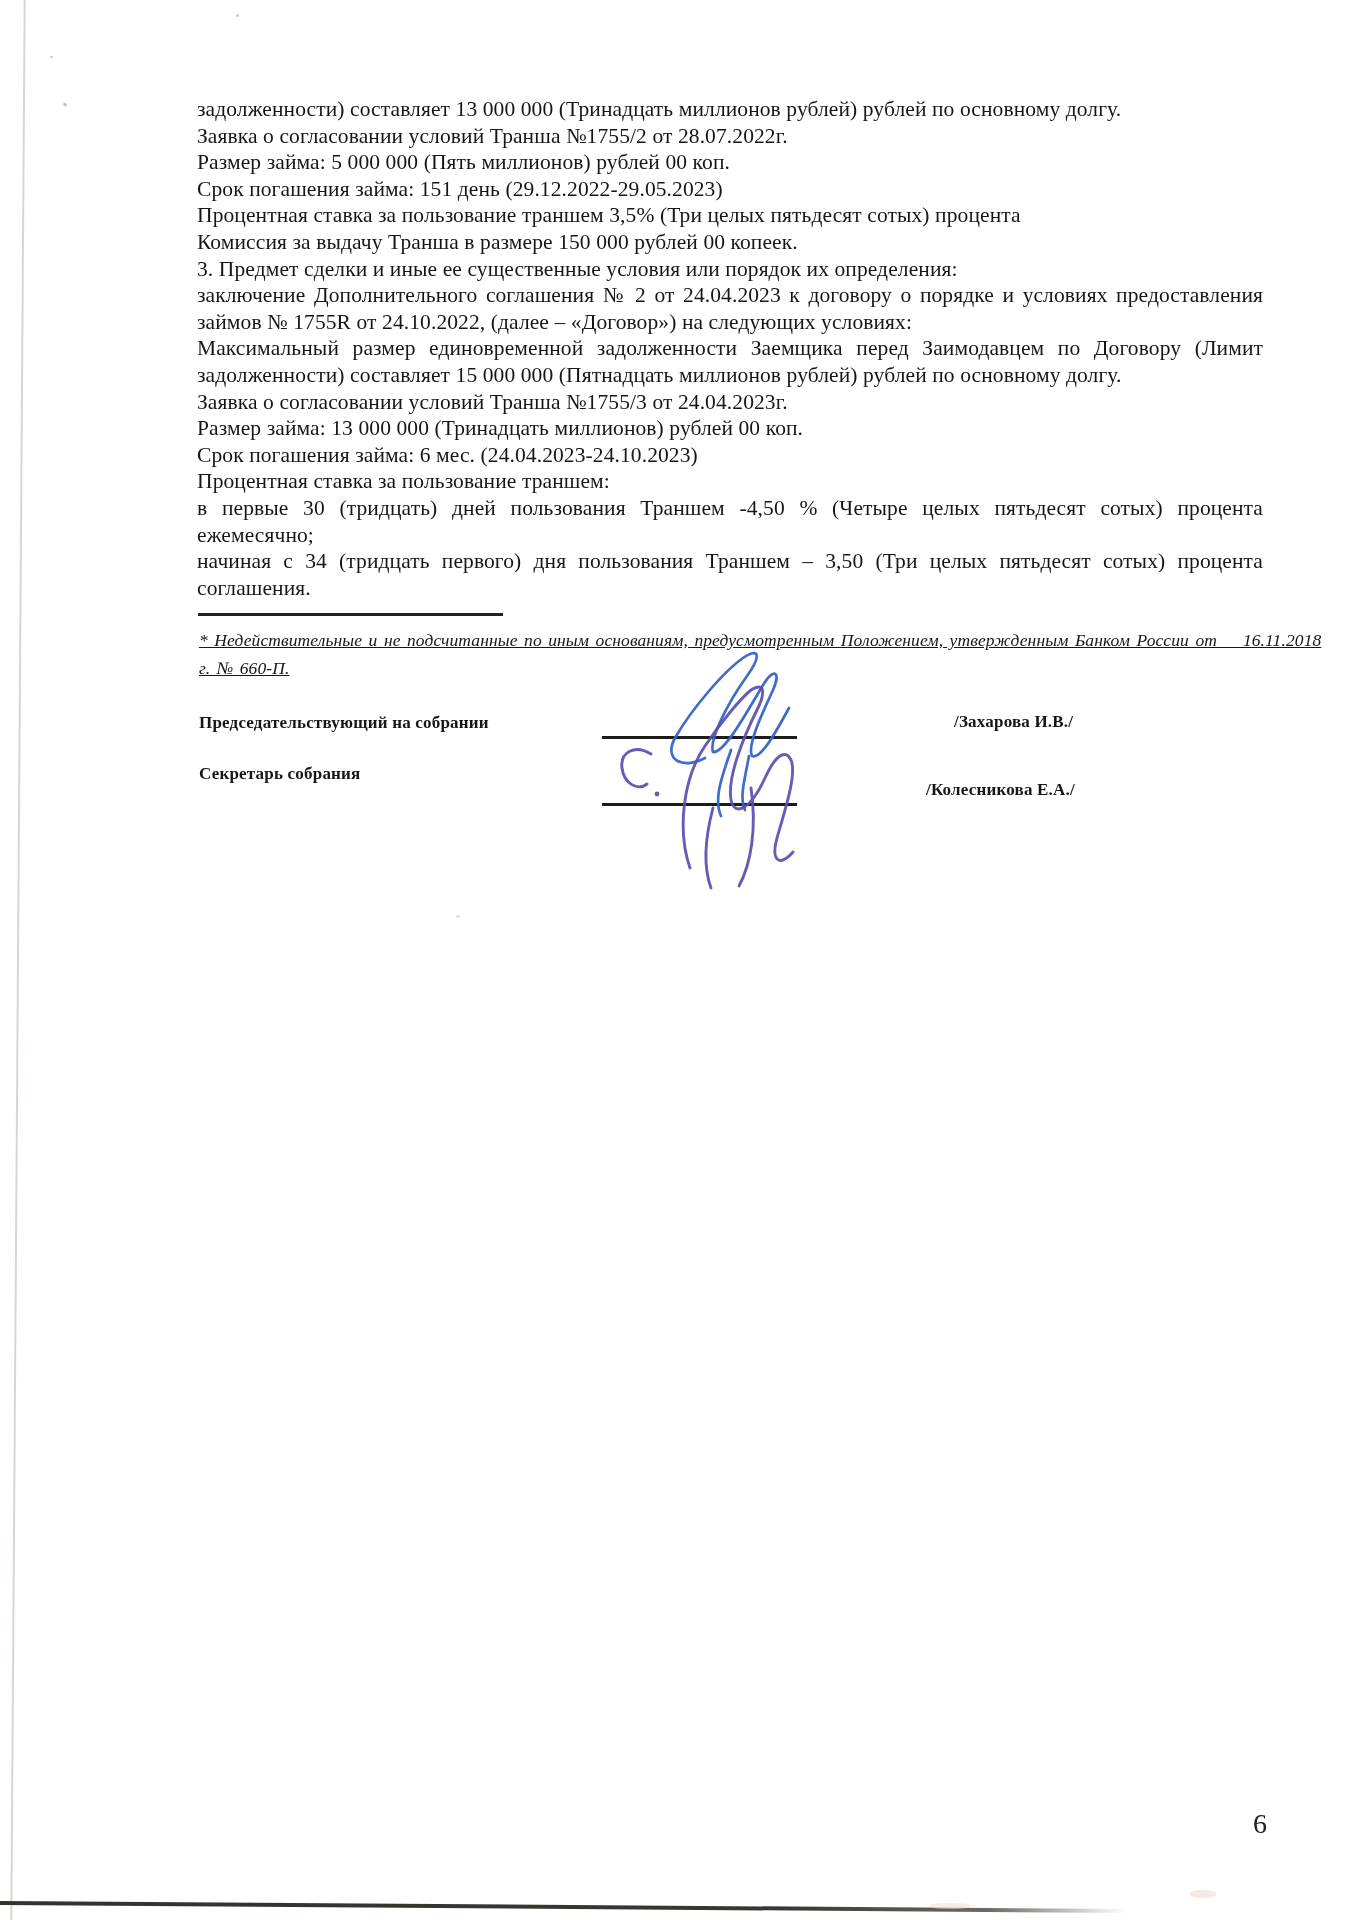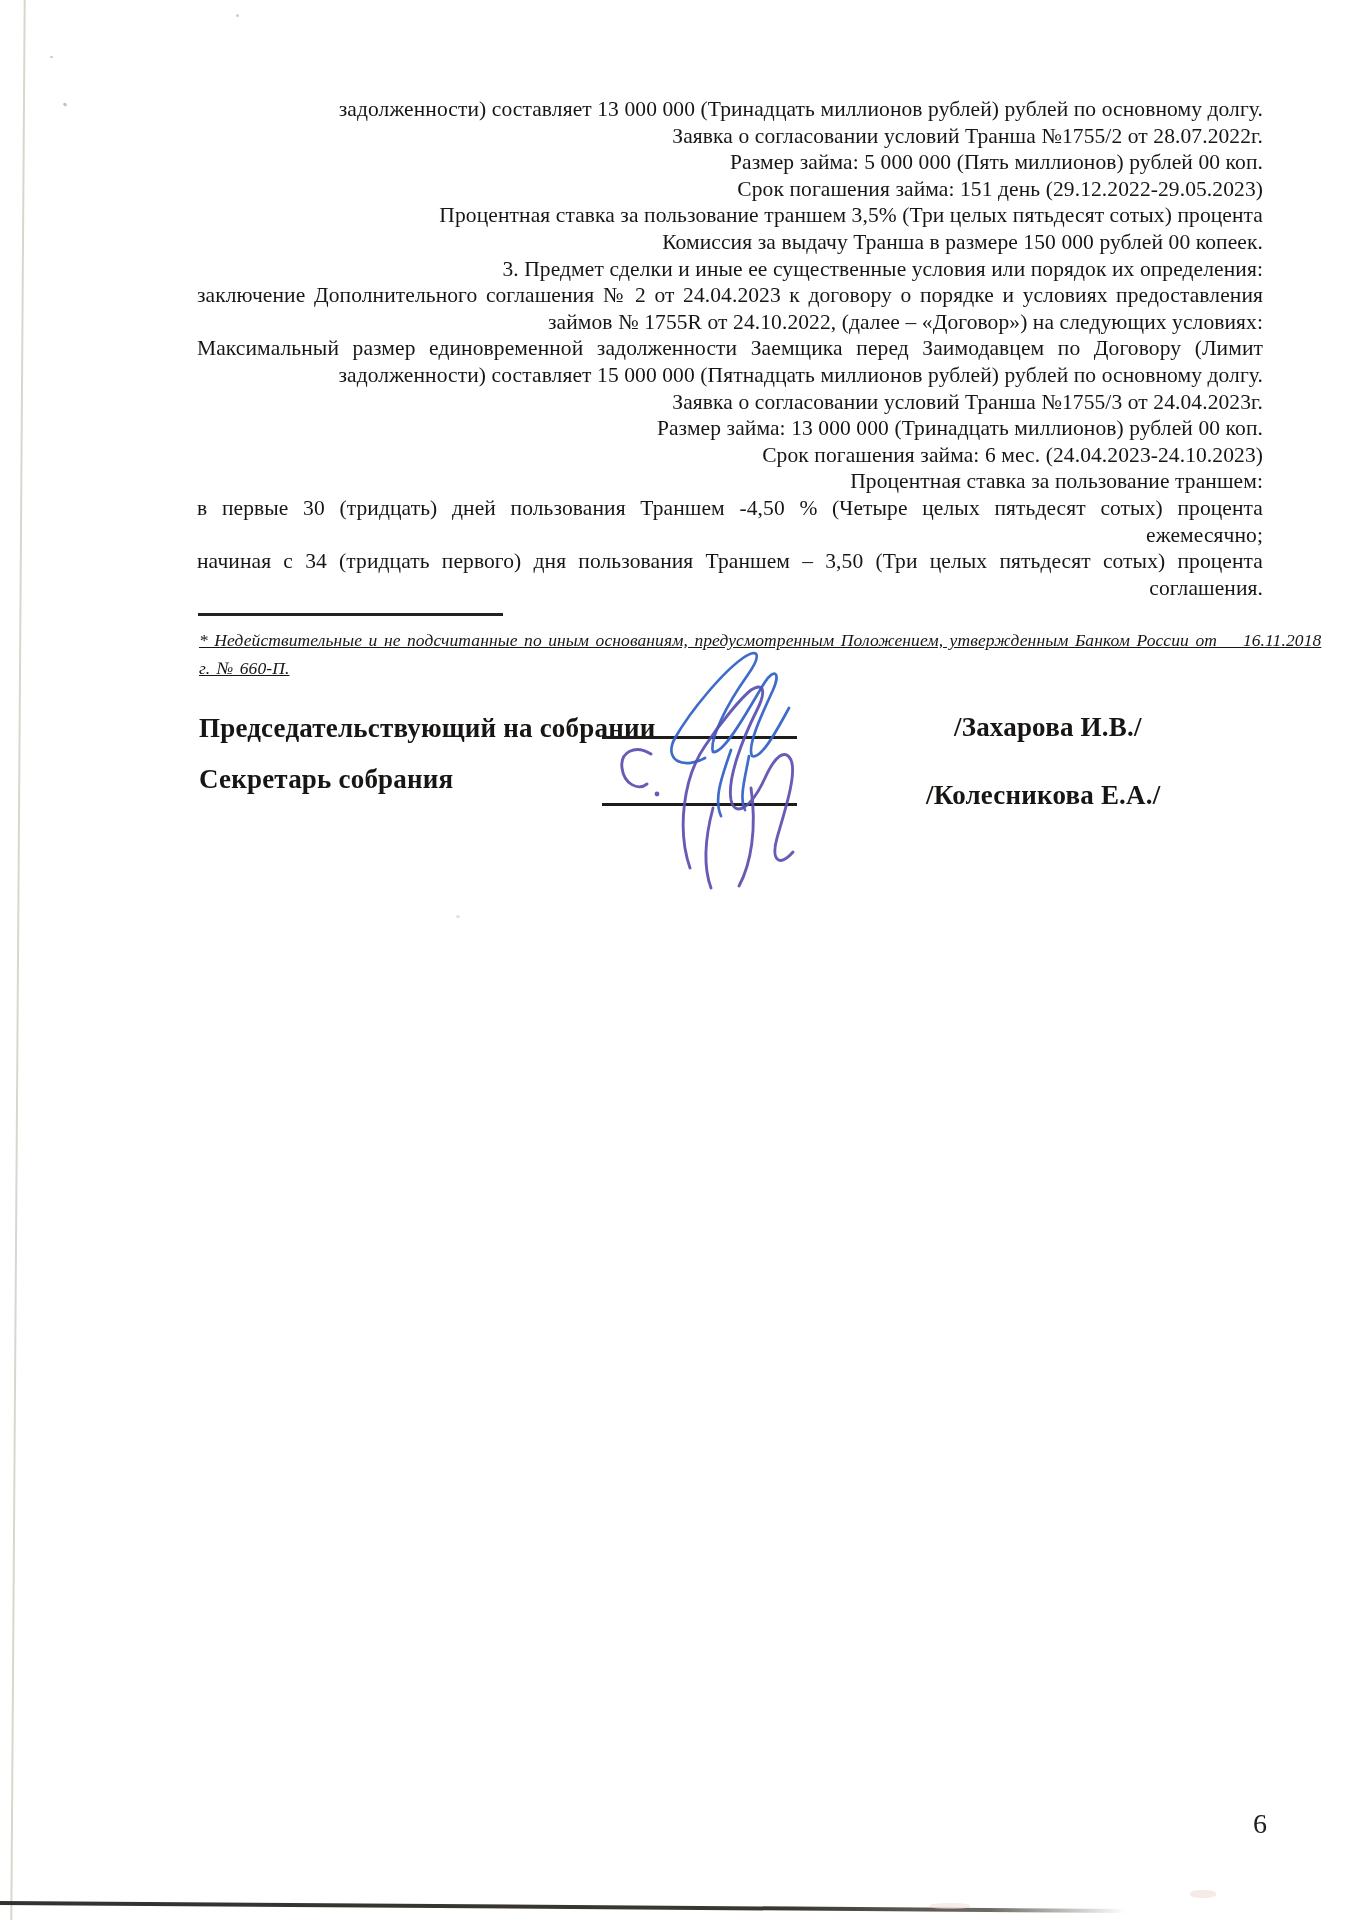--- a/index.html
+++ b/index.html
@@ -32,21 +32,21 @@
   .speck.s4 { left:456px; top:915px;  width:4px; height:3px; background:#e3e1da; }
   .speck.s5 { left:1190px;top:1890px; width:26px; height:8px; background:#eedcd6; border-radius:40%; opacity:.6; }
   .speck.s6 { left:930px; top:1903px; width:40px; height:6px; background:#f0ddd8; border-radius:40%; opacity:.5; }
 
   
   .body-text {
     position:absolute; left:197px; top:96px; width:1066px;
     font-size:21.5px; line-height:26.6px;
     letter-spacing:0.1px;
   }
-  .body-line { white-space:pre;text-align:right; }
+  .body-line { white-space:pre; }
   .body-line.just {
     white-space:normal;
     text-align:justify;
     text-align-last:justify;
   }
 
   
   .footnote-rule {
     position:absolute; left:198px; top:613px;
     width:305px; height:3px; background:#23221f;
@@ -54,21 +54,21 @@
   .footnote {
     position:absolute; left:199px; top:627px;
     font-size:17.5px; font-style:italic; line-height:27.5px;
     letter-spacing:0.1px; word-spacing:2px;
   }
   .fn-line { white-space:pre;text-decoration:underline; }
 
   
   .sig-label, .sig-name {
     position:absolute;
-    font-size:27px; font-weight:700; letter-spacing:0.2px;
+    font-size:17px; font-weight:700; letter-spacing:0.2px;
     white-space:pre;
   }
   .sig-label.row1 { left:199px; top:713px; }
   .sig-label.row2 { left:199px; top:764px; }
   .sig-name.row1  { left:926px; top:712px;margin-left:28px; }
   .sig-name.row2  { left:926px; top:780px; }
   .sig-line {
     position:absolute; left:602px; width:195px; height:3px; background:#1d1c1a;
   }
   .sig-line.row1 { top:736px; }

